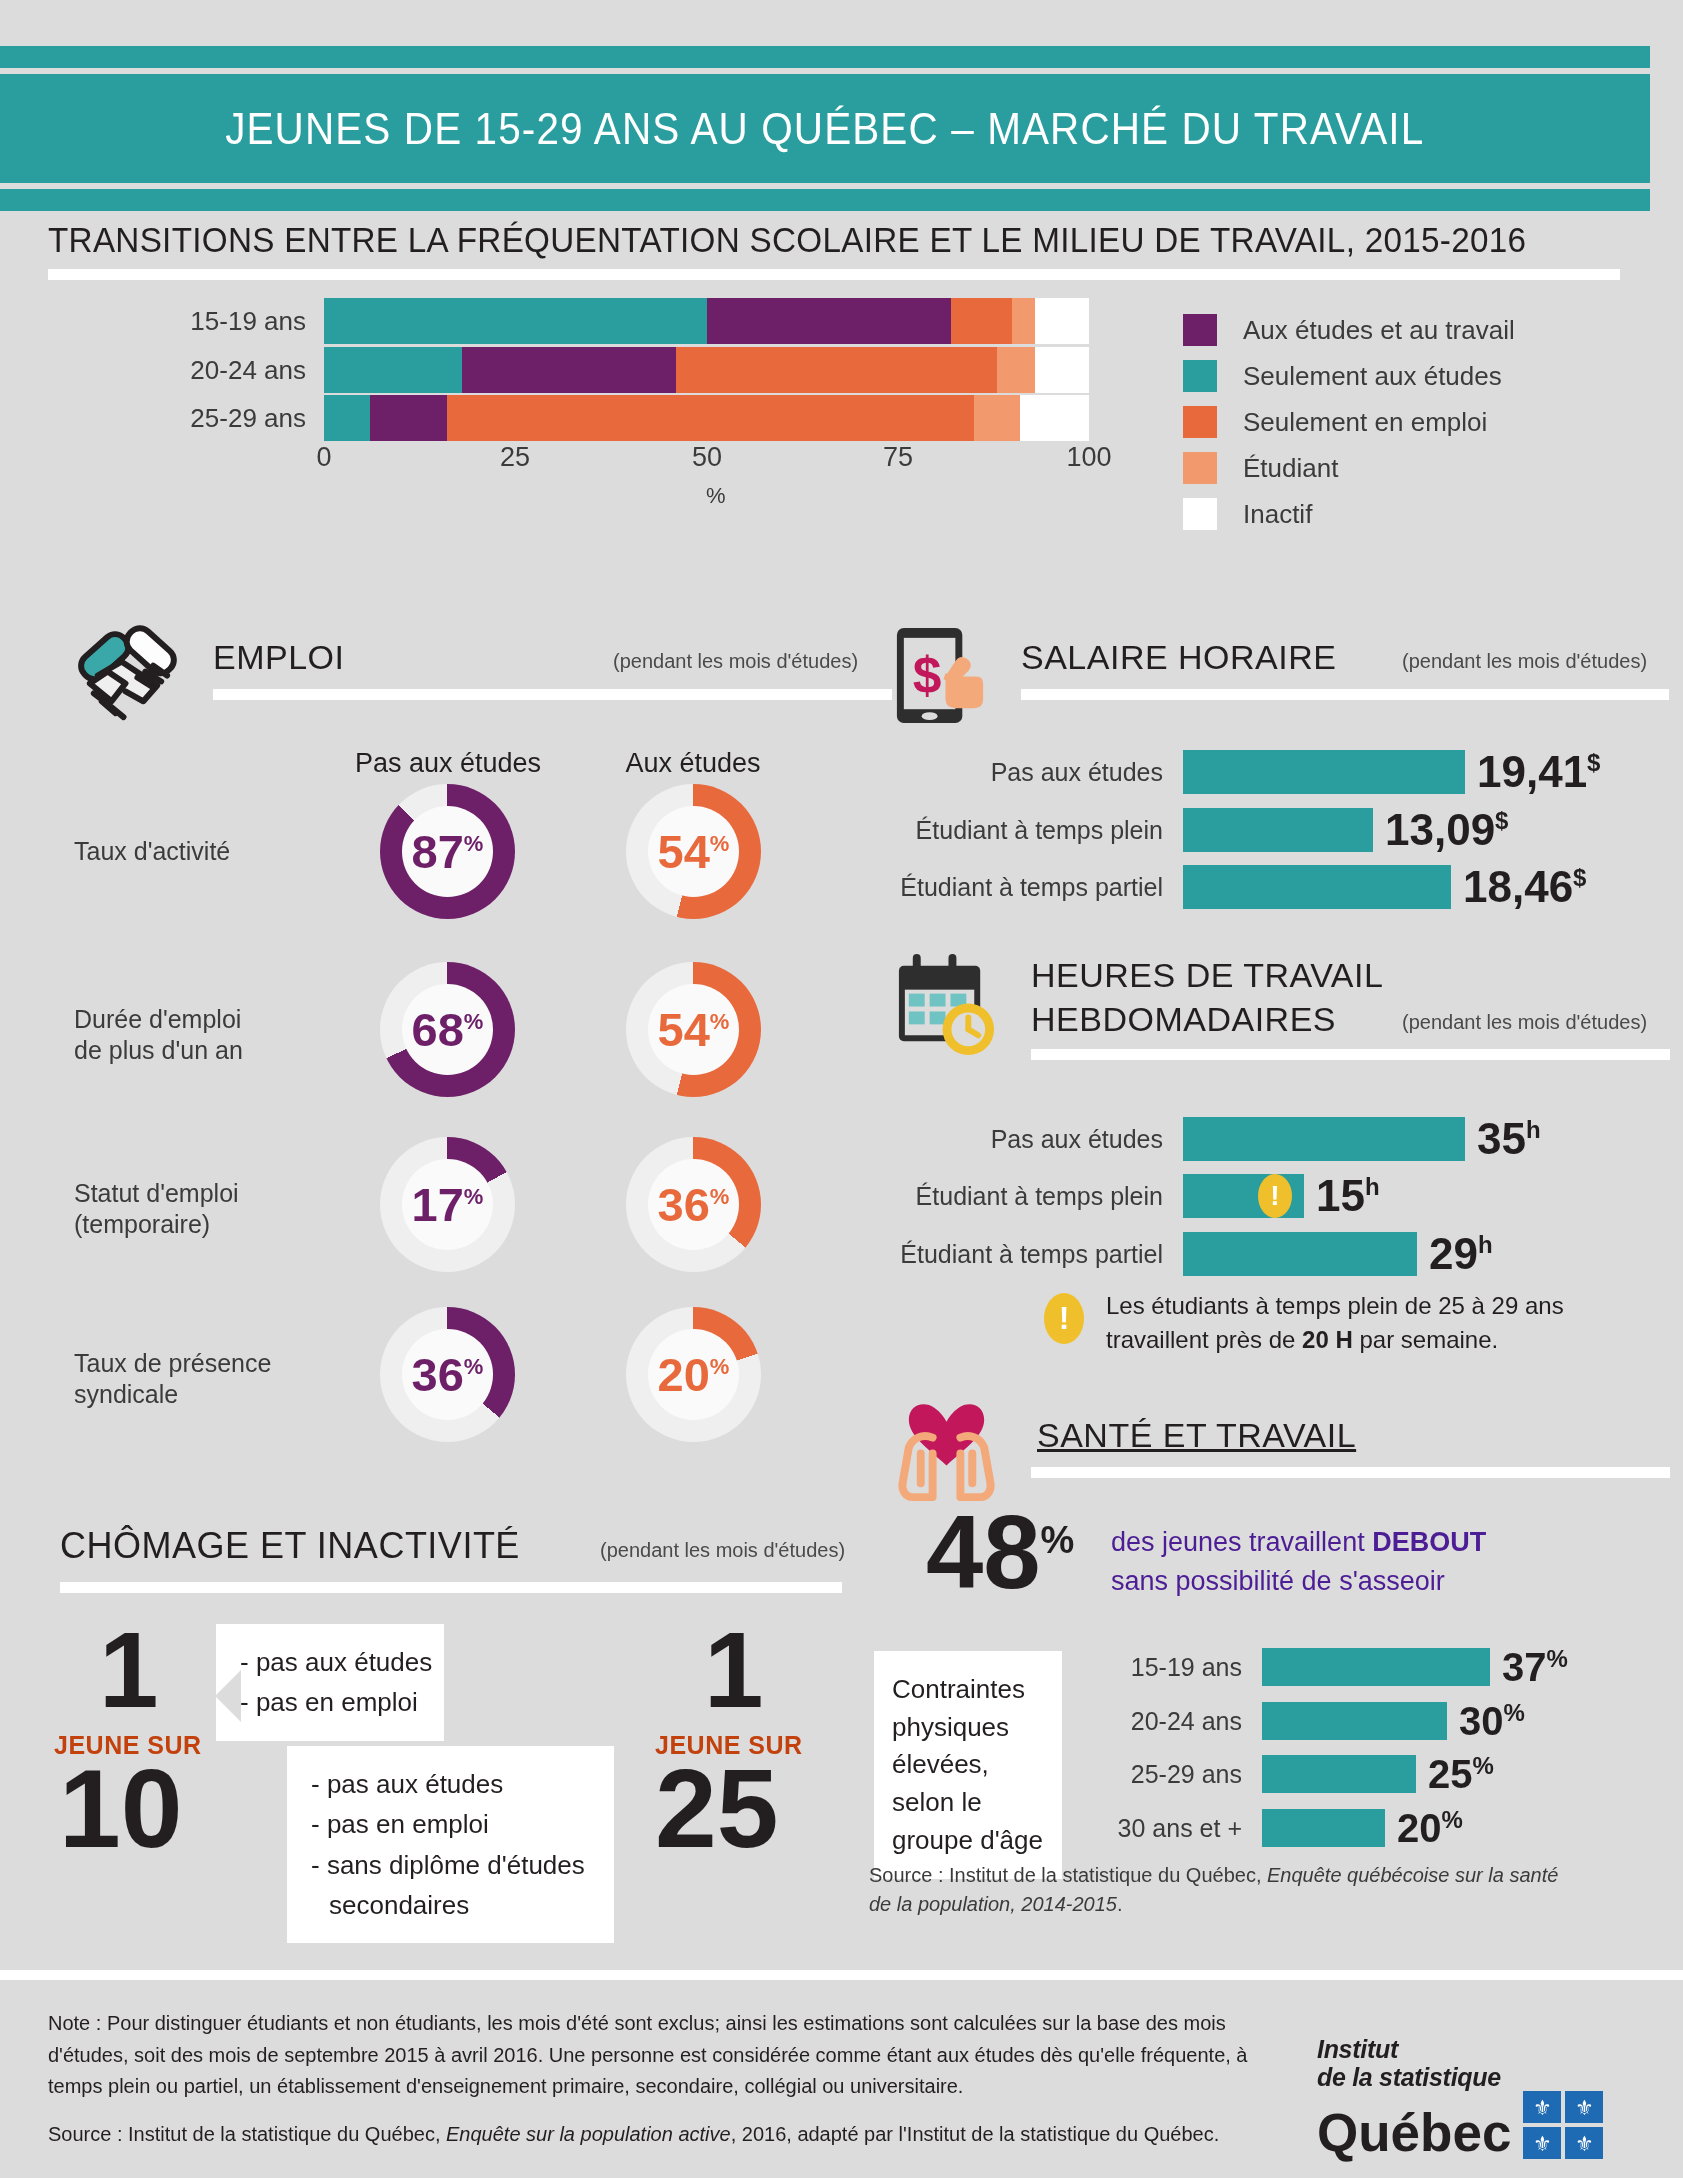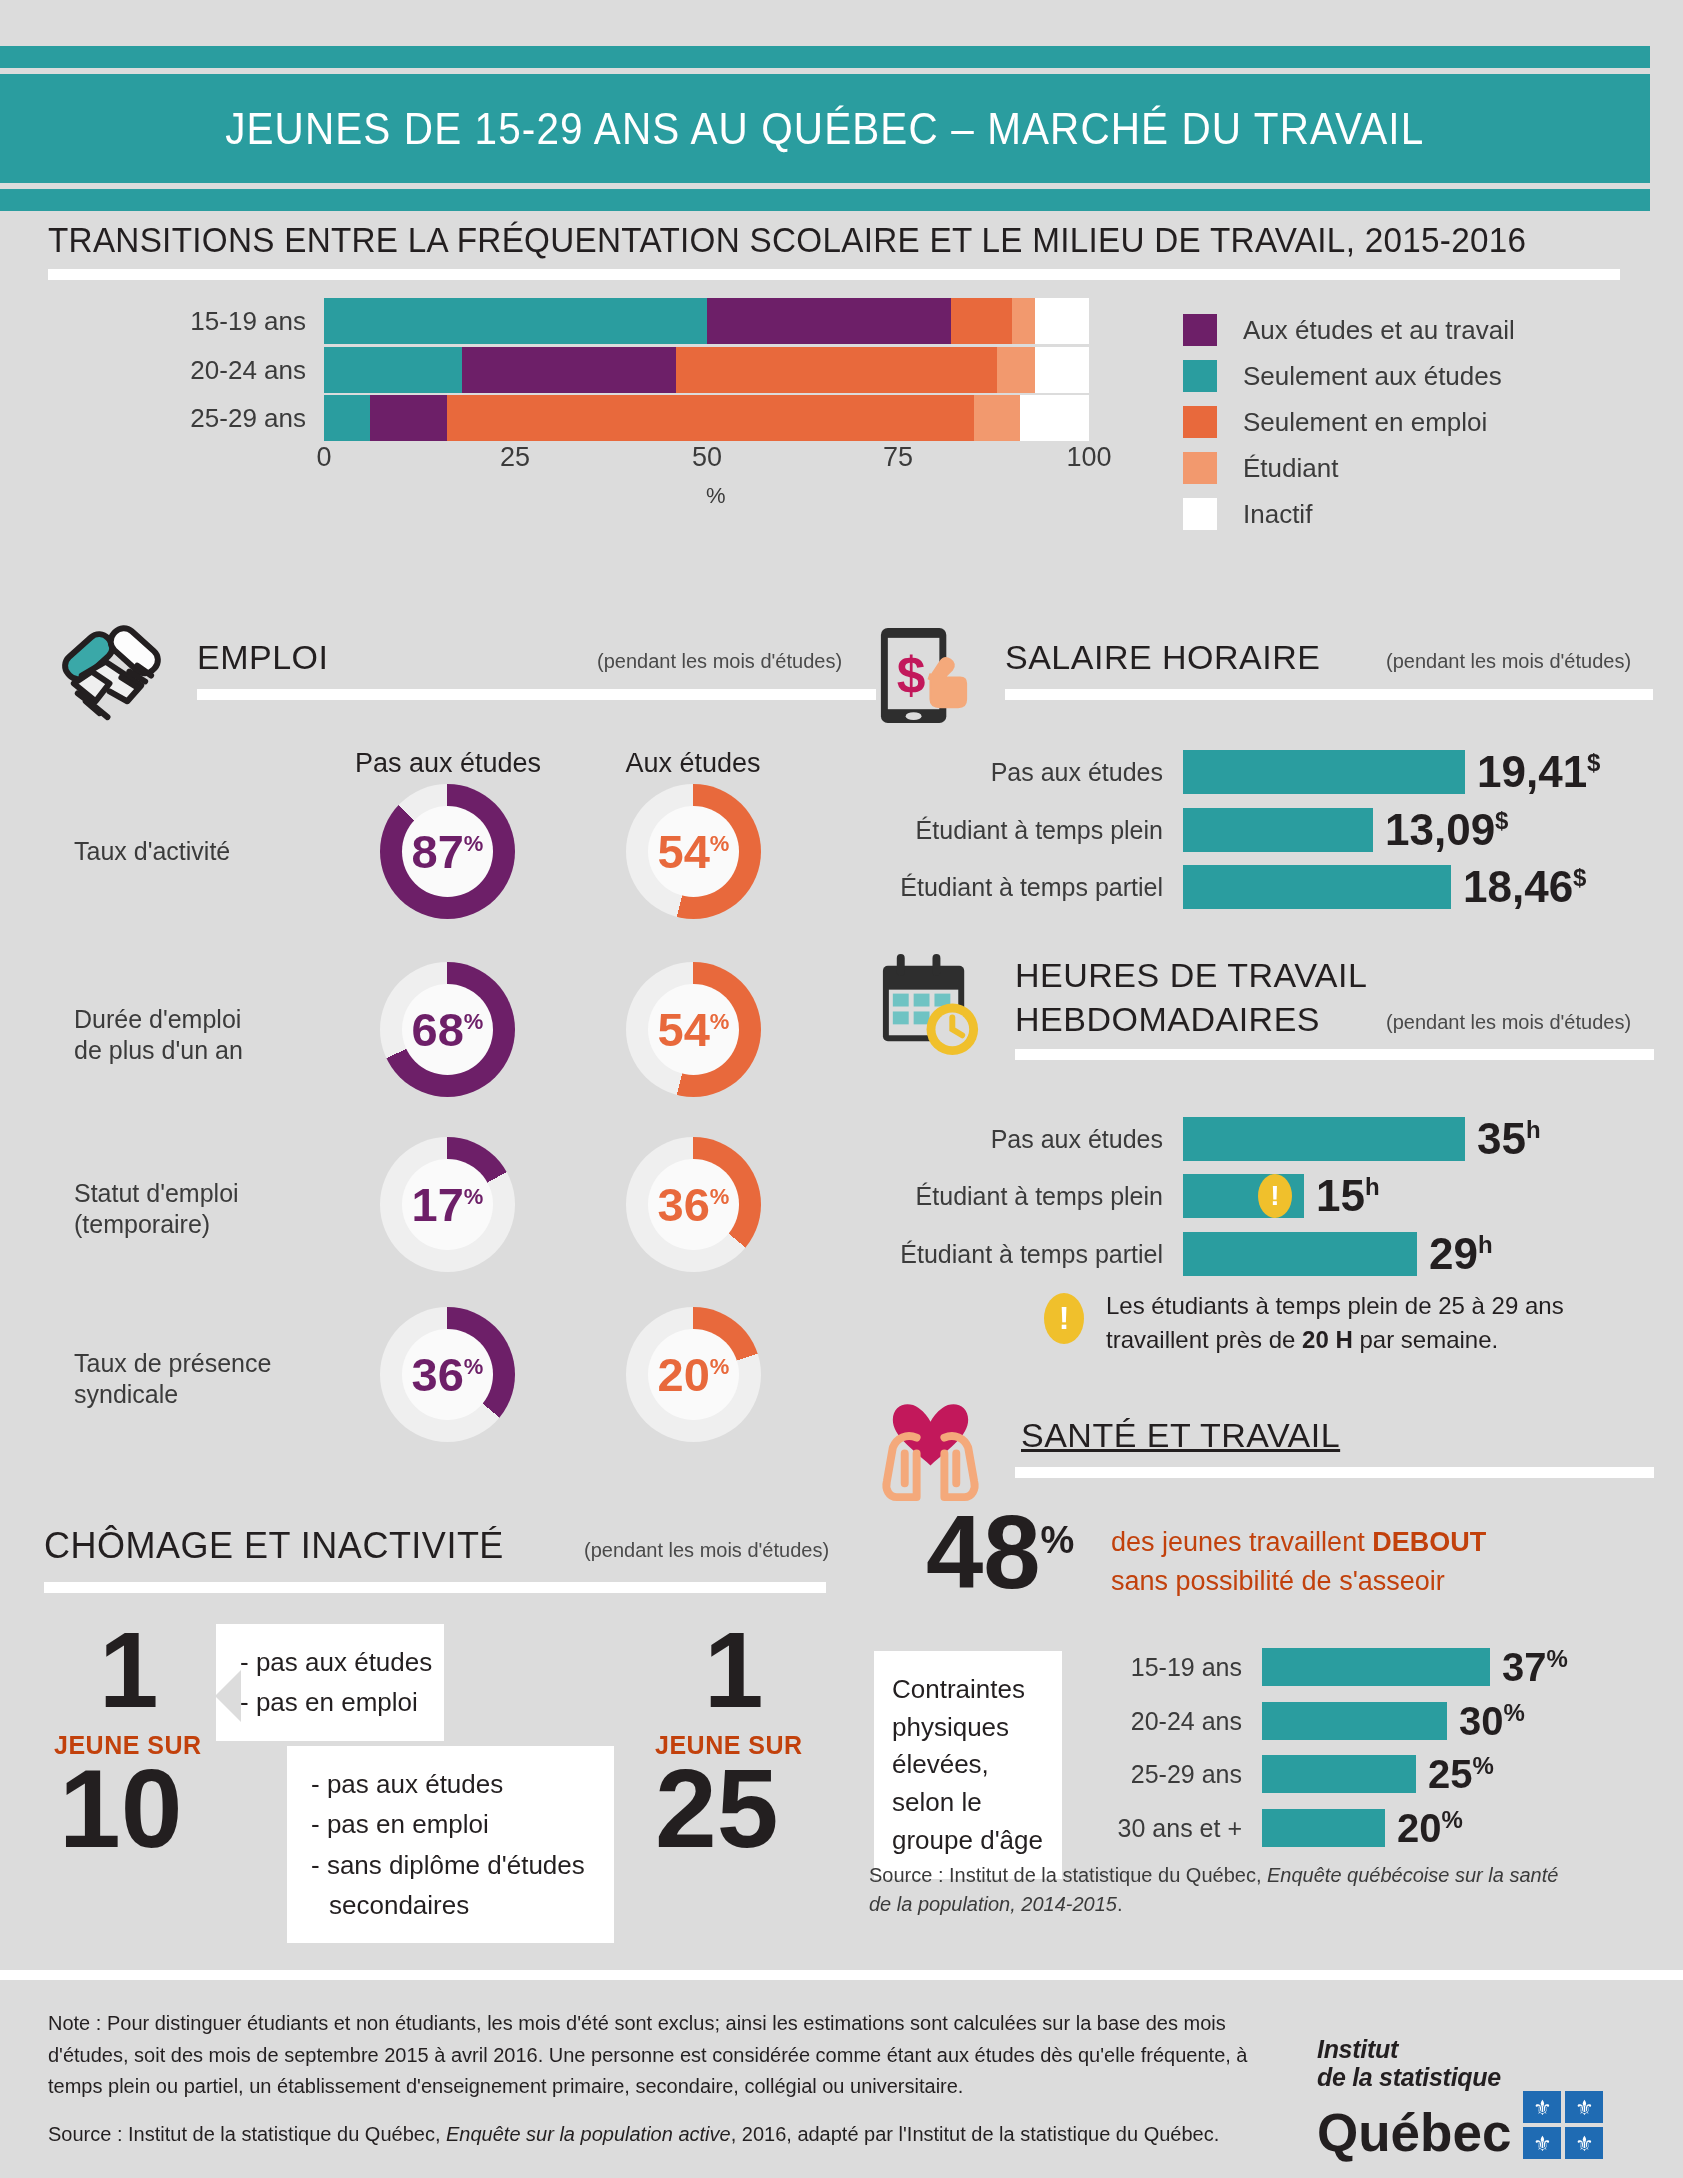--- a/index.html
+++ b/index.html
@@ -44,21 +44,21 @@
           font-family:"Liberation Sans Narrow","Liberation Sans",sans-serif; }
   .axis-unit { position:absolute; left:706px; top:186px; font-size:22px; color:#3b3b3b; }
 
   
   .legend { position:absolute; left:1183px; top:307px; }
   .leg-item { display:flex; align-items:center; height:46px; }
   .leg-swatch { width:34px; height:32px; margin-right:26px; }
   .leg-text { font-size:26px; color:#3b3b3b; }
 
   
-  .sec-head { position:absolute; }
+  .sec-head { position:absolute;margin-left:16px; }
   .sec-head .icon { position:absolute; left:0; top:0; }
   .sec-head .title {
     position:absolute; font-size:34px; letter-spacing:0.5px; color:#231f20;
     font-family:"Liberation Sans Narrow","Liberation Sans",sans-serif; white-space:nowrap;
   }
   .sec-head .note { position:absolute; font-size:20px; color:#4a4a4a; white-space:nowrap; }
   .sec-head .rule { position:absolute; height:11px; background:#fff; }
 
   
   .col-hdr { position:absolute; font-size:27px; color:#231f20; text-align:center; }
@@ -96,21 +96,21 @@
   .callout div { font-size:26px; color:#231f20; line-height:1.55; white-space:nowrap; }
   .notch-l { position:absolute; width:0; height:0; border-top:26px solid transparent;
     border-bottom:26px solid transparent; border-right:26px solid #dcdcdc; }
   .notch-r { position:absolute; width:0; height:0; border-top:30px solid transparent;
     border-bottom:30px solid transparent; border-left:30px solid #dcdcdc; }
 
   
   .big48 { position:absolute; font-size:103px; font-weight:700; line-height:0.9; color:#231f20;
     font-family:"Liberation Sans Narrow","Liberation Sans",sans-serif; }
   .big48 sup { font-size:38px; }
-  .sante-text { position:absolute; font-size:27px; color:#c2410c; line-height:1.45; }
+  .sante-text { position:absolute; font-size:27px; color:#4c1d95; line-height:1.45; }
   .sante-box { position:absolute; background:#fff; padding:20px 18px; }
   .sante-box div { font-size:26px; color:#231f20; line-height:1.45; }
   .src-note { position:absolute; font-size:20px; color:#3b3b3b; line-height:1.45; }
 
   
   .footer-rule { position:absolute; left:0; top:1970px; width:1683px; height:10px; background:#fff; }
   .footer { position:absolute; left:48px; top:2008px; width:1208px; font-size:20px;
     color:#231f20; line-height:1.58; }
   .footer p { margin-bottom:16px; }
   .logo { position:absolute; left:1317px; top:2035px; }

